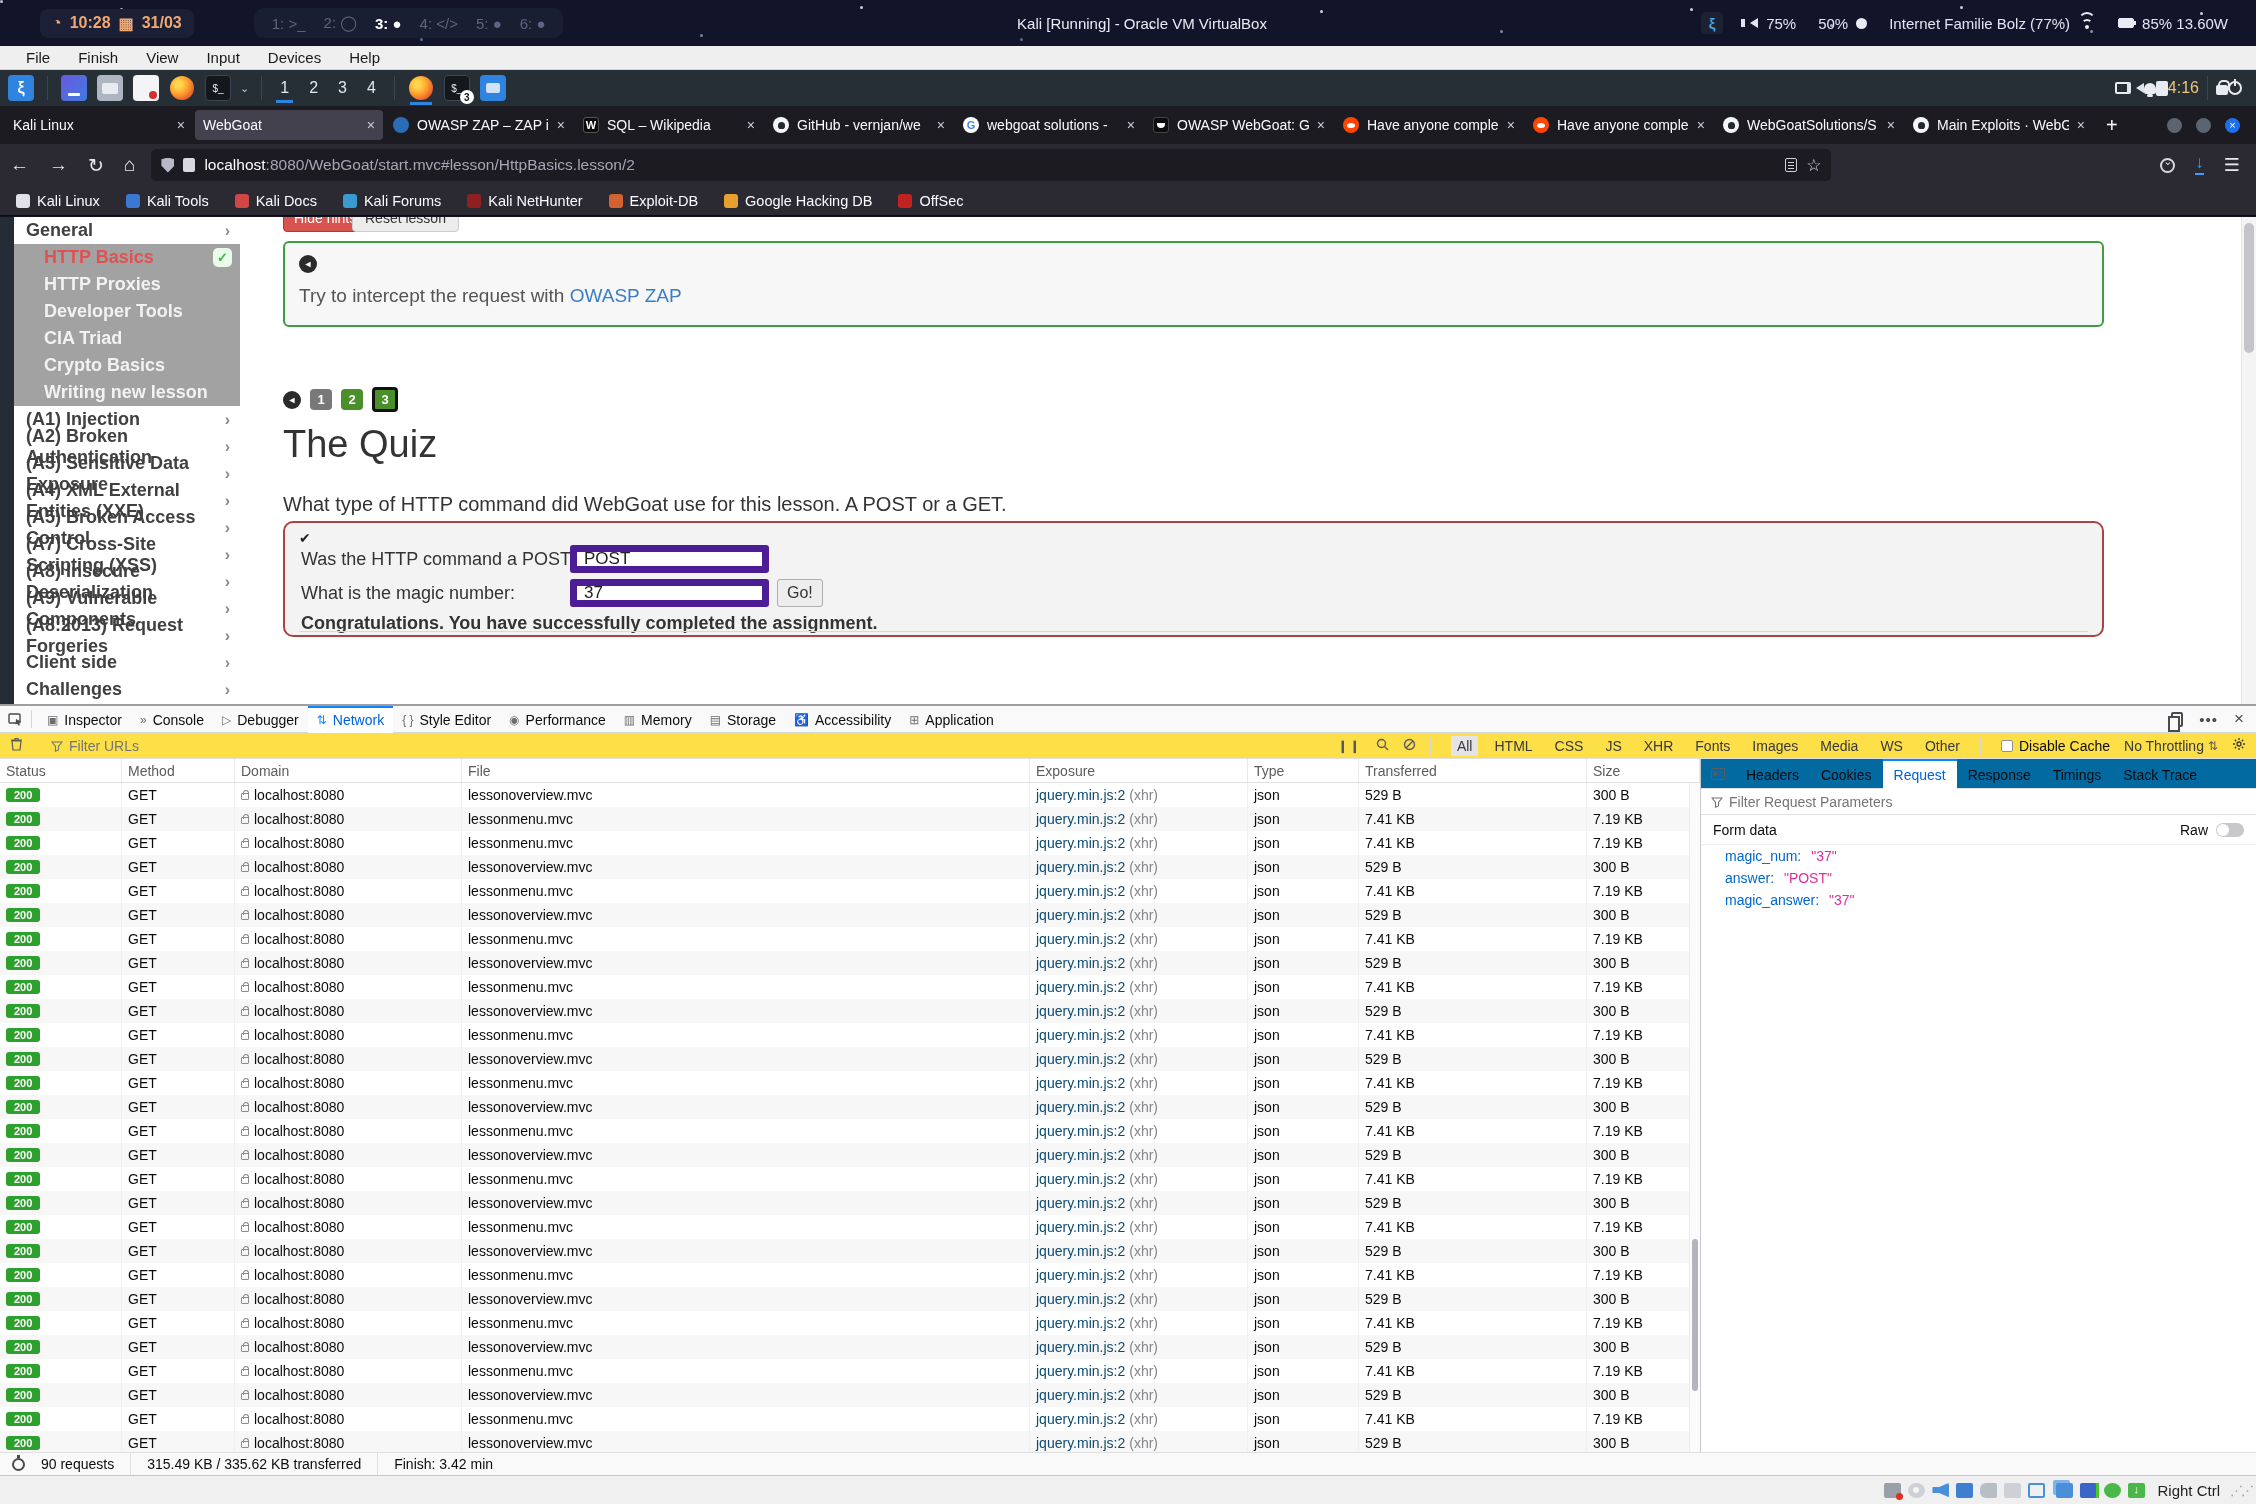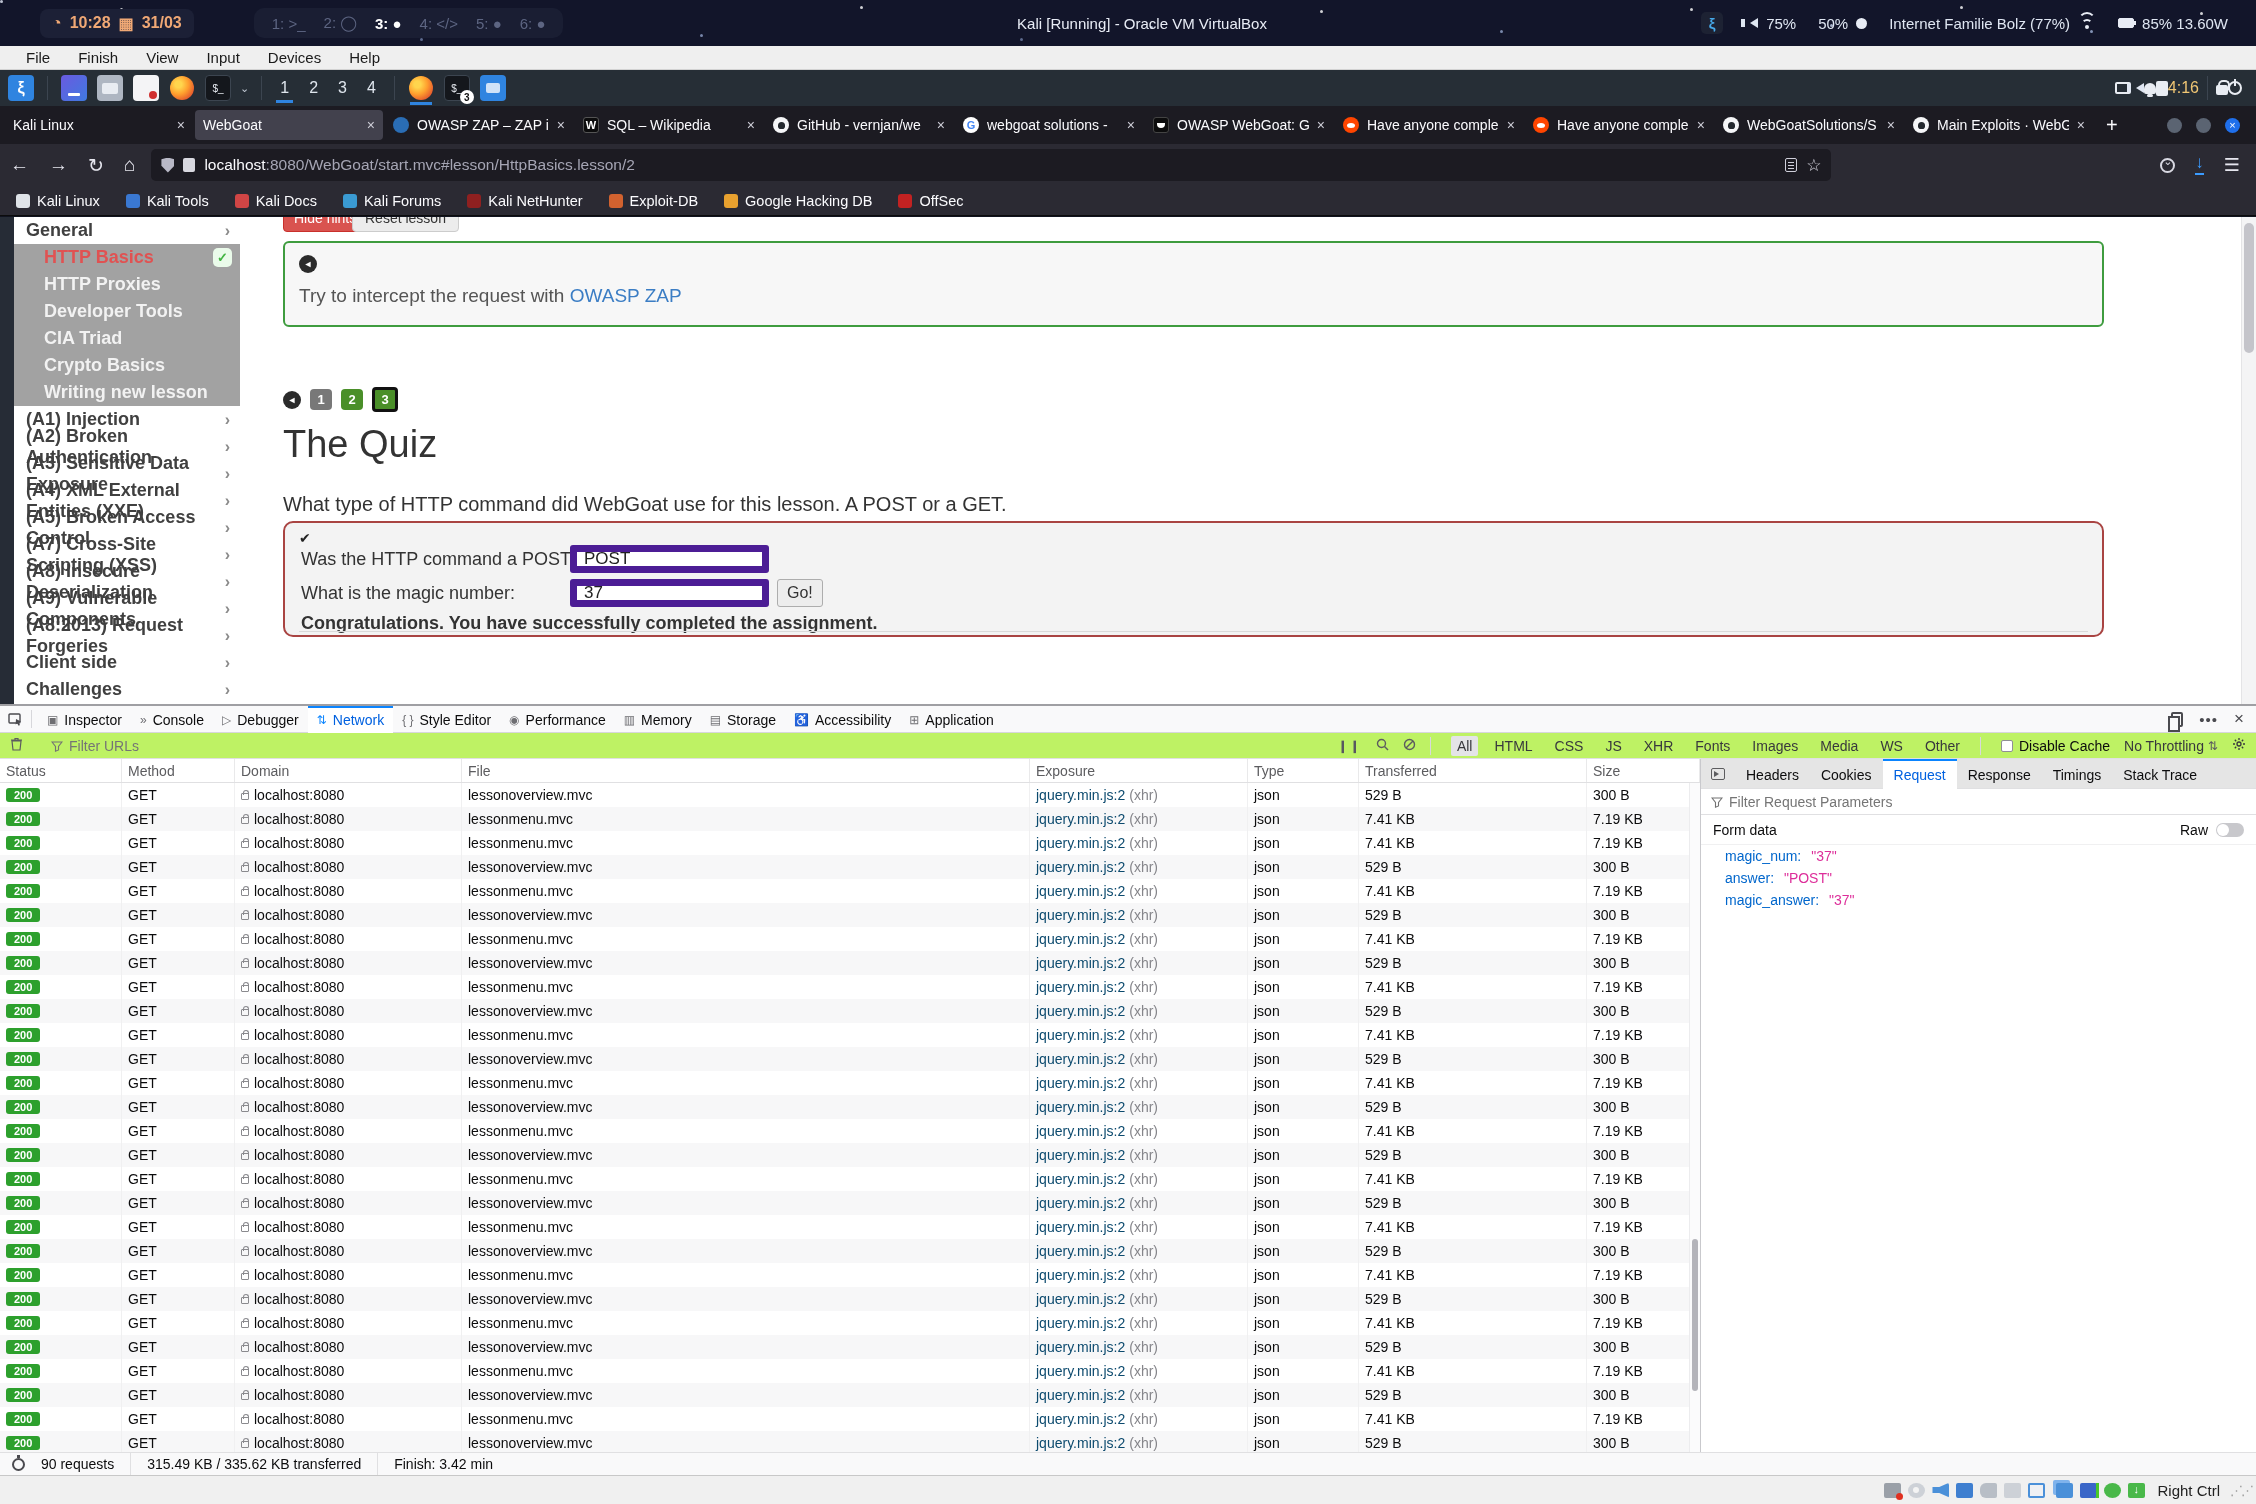--- a/index.html
+++ b/index.html
@@ -191,21 +191,21 @@
     border-top:2px solid transparent; }
   .dt-tab .g { color:#6e6e72; font-size:12px; }
   .dt-tab.active { color:#0061e0; border-top-color:#0a84ff; background:#fff; }
   .dt-tab.active .g { color:#0a84ff; }
   .dt-right { margin-left:auto; display:flex; align-items:center; gap:16px; margin-right:12px; color:#4a4a4f; }
   .resp-ico { width:12px; height:15px; border:2px solid #4a4a4f; border-radius:2px; position:relative; }
   .resp-ico::before { content:""; position:absolute; left:-5px; top:2px; width:8px; height:12px; background:#f9f9fa; border:2px solid #4a4a4f; }
   .dots3 { font-size:15px; letter-spacing:1px; }
   .dt-close { font-size:17px; }
 
-  .dt-filterbar { height:26px; background:#bef264; border-bottom:1px solid #e0e0e2; display:flex; align-items:center; font-size:14px; }
+  .dt-filterbar { height:26px; background:#fde047; border-bottom:1px solid #e0e0e2; display:flex; align-items:center; font-size:14px; }
   .trash-ico { margin-left:10px; }
   .funnel { margin-left:28px; display:flex; }
   .filter-url { border:0; outline:0; font-size:14px; color:#737373; margin-left:6px; width:240px;
     font-family:"Liberation Sans",sans-serif; background:transparent; }
   .fb-right { margin-left:auto; display:flex; align-items:center; gap:14px; margin-right:10px; color:#0c0c0d; }
   .pause-g { color:#585860; font-weight:bold; font-size:12px; letter-spacing:2px; }
   .chipf { padding:2px 6px; border-radius:2px; color:#38383d; }
   .chipf.active { background:#e4e4e7; }
   .cache-box { width:12px; height:12px; border:1px solid #8f8f94; border-radius:2px; background:#fff; }
   .cache-lab { margin-left:-8px; }
@@ -224,21 +224,21 @@
   .st-badge { background:#2da02d; color:#fff; font-size:11px; font-weight:bold; border-radius:3px; padding:1px 8px; }
   .lock-sm { width:8px; height:7px; border:1px solid #8a8a8e; border-radius:1px; position:relative; margin-right:5px; margin-top:3px; flex:0 0 auto; }
   .lock-sm::before { content:""; position:absolute; left:1px; top:-4px; width:4px; height:4px; border:1px solid #8a8a8e;
     border-bottom:0; border-radius:3px 3px 0 0; }
   .init-link { color:#0c4a6e; }
   .init-note { color:#85858a; margin-left:4px; }
   .net-scroll { position:absolute; right:0; top:24px; bottom:0; width:11px; background:#fbfbfc; border-left:1px solid #ececee; }
   .net-scroll .thumb { position:absolute; left:2px; right:2px; top:456px; height:152px; background:#b4b4ba; border-radius:5px; }
 
   .net-panel { width:556px; border-left:1px solid #c9c9cd; }
-  .panel-tabs { height:30px; background:#e5e5e5; border-bottom:1px solid #e0e0e2; display:flex; align-items:center; }
+  .panel-tabs { height:30px; background:#0369a1; border-bottom:1px solid #e0e0e2; display:flex; align-items:center; }
   .pt-ico { margin:0 10px; width:14px; height:12px; border:1px solid #5c5c5f; border-radius:2px; position:relative; }
   .pt-ico::after { content:""; position:absolute; left:2px; top:2px; border-left:5px solid #5c5c5f;
     border-top:3px solid transparent; border-bottom:3px solid transparent; }
   .panel-tab { height:30px; display:flex; align-items:center; padding:0 11px; font-size:14px; color:#0c0c0d;
     border-top:2px solid transparent; }
   .panel-tab.active { color:#0061e0; border-top-color:#0a84ff; background:#fff; }
   .panel-filter { height:26px; border-bottom:1px solid #e0e0e2; display:flex; align-items:center; color:#737373; font-size:14px; }
   .panel-section { height:30px; display:flex; align-items:center; font-size:14px; color:#0c0c0d;
     border-bottom:1px solid #f0f0f1; padding:0 12px; }
   .raw-wrap { margin-left:auto; display:flex; align-items:center; gap:8px; }

